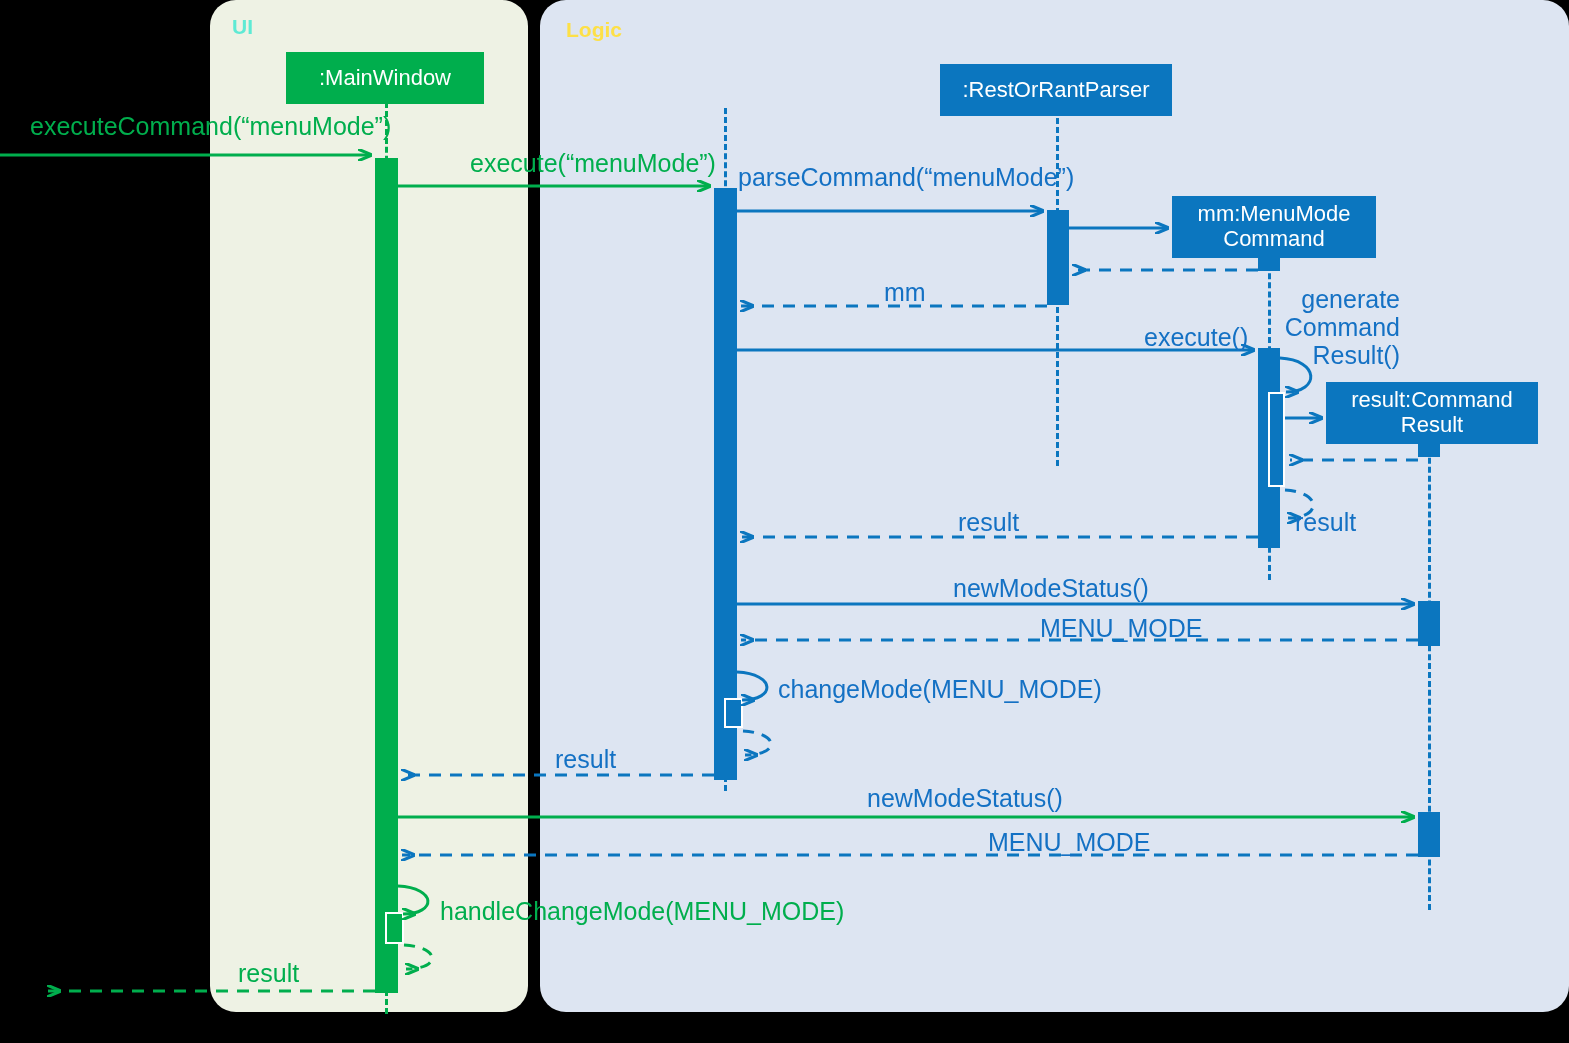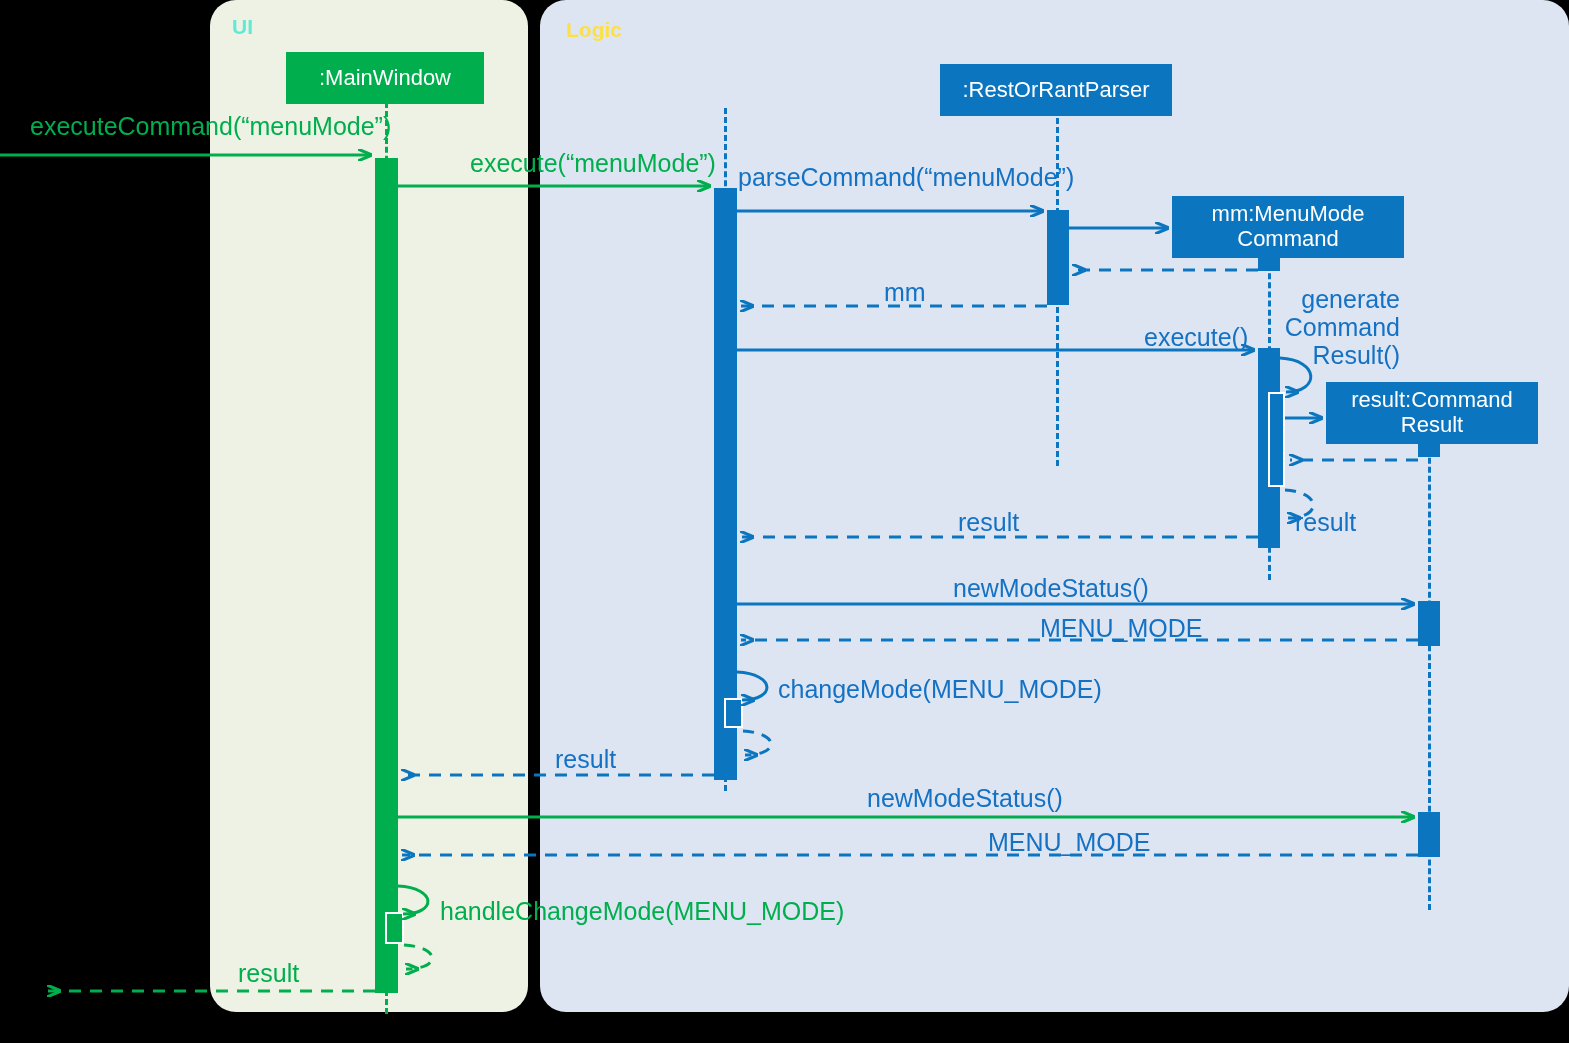--- a/index.html
+++ b/index.html
@@ -53,21 +53,21 @@
 
   <div class="obj-box green" style="left:286px;top:52px;width:198px;height:52px;justify-content:center;">
     <span>:MainWindow</span>
   </div>
 
 
   <div class="obj-box" style="left:940px;top:64px;width:232px;height:52px;">
     <span>:RestOrRantParser</span>
   </div>
 
-  <div class="obj-box" style="left:1172px;top:196px;width:232px;height:62px;flex-direction:column;">
+  <div class="obj-box" style="left:1172px;top:196px;width:204px;height:62px;flex-direction:column;">
     <span>mm:MenuMode</span>
     <span>Command</span>
   </div>
 
   <div class="obj-box" style="left:1326px;top:382px;width:212px;height:62px;flex-direction:column;">
     <span>result:Command</span>
     <span>Result</span>
   </div>
 
   <div class="act" style="left:1258px;top:255px;width:22px;height:16px;"></div>

